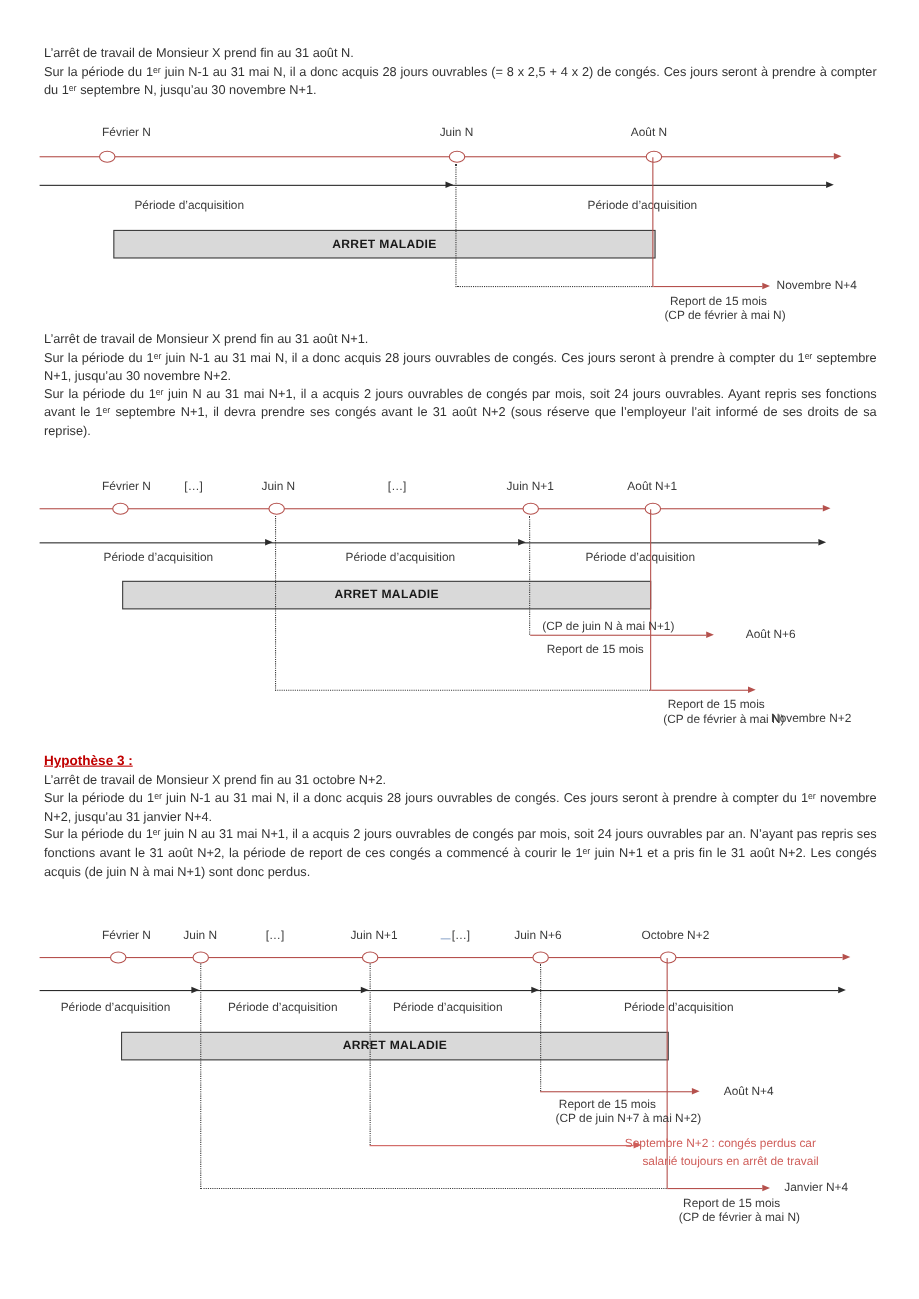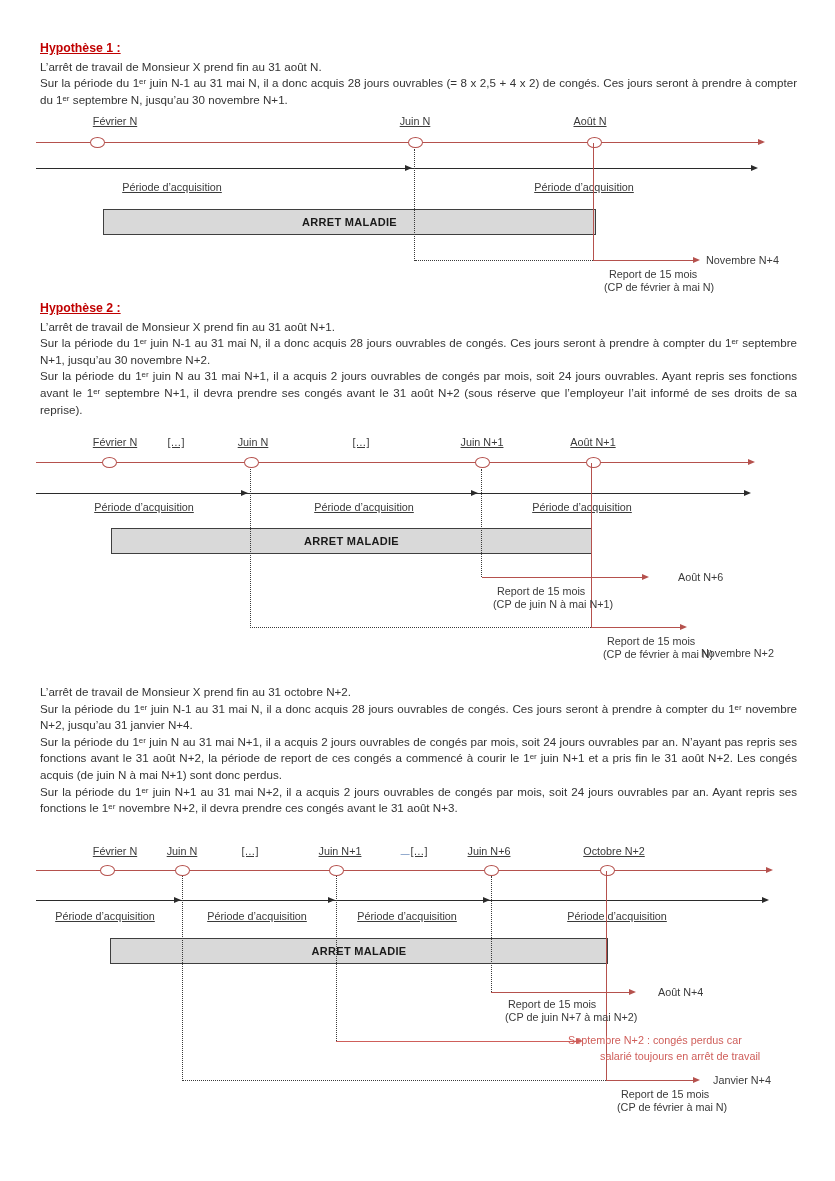--- a/index.html
+++ b/index.html
@@ -4,21 +4,21 @@
 <style>
   html,body{margin:0;padding:0;background:#ffffff;}
   .page{position:relative;width:835px;height:1181px;background:#ffffff;overflow:hidden;
         font-family:"Liberation Sans","DejaVu Sans",sans-serif;color:#333333;}
   .textblock{position:absolute;left:40px;width:757px;font-size:11.6px;line-height:16.6px;
              text-align:justify;color:#333333;}
   .heading{color:#c00000;font-weight:700;text-decoration:underline;font-size:12.3px;
            line-height:14px;margin-bottom:3.6px;text-align:left;}
   .para{margin:0;}
   .dlabel{position:absolute;font-size:10.8px;color:#3a3a3a;white-space:nowrap;}
-  .center{transform:translateX(-50%);text-decoration:underline;}
+  .center{transform:translateX(-50%);}
   .note{position:absolute;font-size:10.8px;color:#3a3a3a;white-space:nowrap;}
   .hline{position:absolute;height:0;border-top:1.2px solid #b5514d;}
   .vline{position:absolute;width:0;border-left:1.2px solid #b5514d;}
   .hblk{position:absolute;height:0;border-top:1.2px solid #2b2b2b;}
   .hdot{position:absolute;height:0;border-top:1.2px dotted #3a3a3a;}
   .vdot{position:absolute;width:0;border-left:1.2px dotted #3a3a3a;}
   .salmon{border-color:#cf5e5a;}
   .redtext{color:#cf5e5a;}
   .circ{position:absolute;width:13px;height:9px;border:1.3px solid #b5514d;border-radius:50%;
         background:#ffffff;}
@@ -34,21 +34,20 @@
        font-size:11px;color:#1a1a1a;letter-spacing:0.3px;}
   .artifact{display:inline-block;width:9px;height:7px;border-bottom:1.8px solid #93abce;
             margin-right:1px;}
 </style>
 </head>
 <body>
 
 <div class="page">
 
   <div class="textblock" style="top:41px">
-    <div class="heading">Hypothèse 1 :</div>
     <div class="para">L’arrêt de travail de Monsieur X prend fin au 31 août N.</div>
     <div class="para">Sur la période du 1ᵉʳ juin N-1 au 31 mai N, il a donc acquis 28 jours ouvrables (= 8 x 2,5 + 4 x 2) de congés. Ces jours seront à prendre à compter du 1ᵉʳ septembre N, jusqu’au 30 novembre N+1.</div>
   </div>
 
   <div>
     <span class="dlabel center" style="left:115px;top:115px">Février N</span>
     <span class="dlabel center" style="left:415px;top:115px">Juin N</span>
     <span class="dlabel center" style="left:590px;top:115px">Août N</span>
 
     <div class="hline" style="left:36px;top:142px;width:722px"></div>
@@ -73,21 +72,20 @@
     <div class="hdot" style="left:415px;top:260px;width:178px"></div>
     <div class="hline" style="left:594px;top:260px;width:99px"></div>
     <div class="ah ahr" style="left:693px;top:257px"></div>
 
     <span class="dlabel" style="left:706px;top:254px">Novembre N+4</span>
     <span class="note" style="left:609px;top:268px">Report de 15 mois</span>
     <span class="note" style="left:604px;top:281px">(CP de février à mai N)</span>
   </div>
 
   <div class="textblock" style="top:301px">
-    <div class="heading">Hypothèse 2 :</div>
     <div class="para">L’arrêt de travail de Monsieur X prend fin au 31 août N+1.</div>
     <div class="para">Sur la période du 1ᵉʳ juin N-1 au 31 mai N, il a donc acquis 28 jours ouvrables de congés. Ces jours seront à prendre à compter du 1ᵉʳ septembre N+1, jusqu’au 30 novembre N+2.</div>
     <div class="para">Sur la période du 1ᵉʳ juin N au 31 mai N+1, il a acquis 2 jours ouvrables de congés par mois, soit 24 jours ouvrables. Ayant repris ses fonctions avant le 1ᵉʳ septembre N+1, il devra prendre ses congés avant le 31 août N+2 (sous réserve que l’employeur l’ait informé de ses droits de sa reprise).</div>
   </div>
 
   <div>
     <span class="dlabel center" style="left:115px;top:436px">Février N</span>
     <span class="dlabel center" style="left:176px;top:436px">[…]</span>
     <span class="dlabel center" style="left:253px;top:436px">Juin N</span>
     <span class="dlabel center" style="left:361px;top:436px">[…]</span>
@@ -115,35 +113,35 @@
     </div>
 
     <div class="vdot" style="left:250px;top:469px;height:159px"></div>
     <div class="vdot" style="left:481px;top:469px;height:108px"></div>
     <div class="vline" style="left:591px;top:463px;height:165px"></div>
 
     <div class="hline" style="left:482px;top:577px;width:160px"></div>
     <div class="ah ahr" style="left:642px;top:574px"></div>
     <span class="dlabel" style="left:678px;top:571px">Août N+6</span>
     <span class="note" style="left:497px;top:585px">Report de 15 mois</span>
-    <span class="note" style="left:493px;top:598px">(CP de juin N à mai N+1)</span>
+    <span class="note" style="left:493px;top:564px">(CP de juin N à mai N+1)</span>
 
     <div class="hdot" style="left:250px;top:627px;width:341px"></div>
     <div class="hline" style="left:592px;top:627px;width:88px"></div>
     <div class="ah ahr" style="left:680px;top:624px"></div>
     <span class="dlabel" style="left:701px;top:647px">Novembre N+2</span>
     <span class="note" style="left:607px;top:635px">Report de 15 mois</span>
     <span class="note" style="left:603px;top:648px">(CP de février à mai N)</span>
   </div>
 
   <div class="textblock" style="top:684px">
+    <div class="heading">Hypothèse 3 :</div>
     <div class="para">L’arrêt de travail de Monsieur X prend fin au 31 octobre N+2.</div>
     <div class="para">Sur la période du 1ᵉʳ juin N-1 au 31 mai N, il a donc acquis 28 jours ouvrables de congés. Ces jours seront à prendre à compter du 1ᵉʳ novembre N+2, jusqu’au 31 janvier N+4.</div>
     <div class="para">Sur la période du 1ᵉʳ juin N au 31 mai N+1, il a acquis 2 jours ouvrables de congés par mois, soit 24 jours ouvrables par an. N’ayant pas repris ses fonctions avant le 31 août N+2, la période de report de ces congés a commencé à courir le 1ᵉʳ juin N+1 et a pris fin le 31 août N+2. Les congés acquis (de juin N à mai N+1) sont donc perdus.</div>
-    <div class="para">Sur la période du 1ᵉʳ juin N+1 au 31 mai N+2, il a acquis 2 jours ouvrables de congés par mois, soit 24 jours ouvrables par an. Ayant repris ses fonctions le 1ᵉʳ novembre N+2, il devra prendre ces congés avant le 31 août N+3.</div>
   </div>
 
   <div>
     <span class="dlabel center" style="left:115px;top:845px">Février N</span>
     <span class="dlabel center" style="left:182px;top:845px">Juin N</span>
     <span class="dlabel center" style="left:250px;top:845px">[…]</span>
     <span class="dlabel center" style="left:340px;top:845px">Juin N+1</span>
     <span class="dlabel center" style="left:414px;top:845px"><span class="artifact"></span><span>[…]</span></span>
     <span class="dlabel center" style="left:489px;top:845px">Juin N+6</span>
     <span class="dlabel center" style="left:614px;top:845px">Octobre N+2</span>
@@ -178,21 +176,21 @@
 
     <div class="hline" style="left:491px;top:992px;width:138px"></div>
     <div class="ah ahr" style="left:629px;top:989px"></div>
     <span class="dlabel" style="left:658px;top:986px">Août N+4</span>
     <span class="note" style="left:508px;top:998px">Report de 15 mois</span>
     <span class="note" style="left:505px;top:1011px">(CP de juin N+7 à mai N+2)</span>
 
     <div class="hline salmon" style="left:336px;top:1041px;width:240px"></div>
     <div class="ah ahrs" style="left:576px;top:1038px"></div>
     <span class="dlabel redtext" style="left:568px;top:1034px">Septembre N+2 : congés perdus car</span>
-    <span class="dlabel redtext" style="left:600px;top:1050px">salarié toujours en arrêt de travail</span>
+    <span class="dlabel redtext" style="left:584px;top:1050px">salarié toujours en arrêt de travail</span>
 
     <div class="hdot" style="left:182px;top:1080px;width:424px"></div>
     <div class="hline" style="left:607px;top:1080px;width:86px"></div>
     <div class="ah ahr" style="left:693px;top:1077px"></div>
     <span class="dlabel" style="left:713px;top:1074px">Janvier N+4</span>
     <span class="note" style="left:621px;top:1088px">Report de 15 mois</span>
     <span class="note" style="left:617px;top:1101px">(CP de février à mai N)</span>
   </div>
 
 </div>

